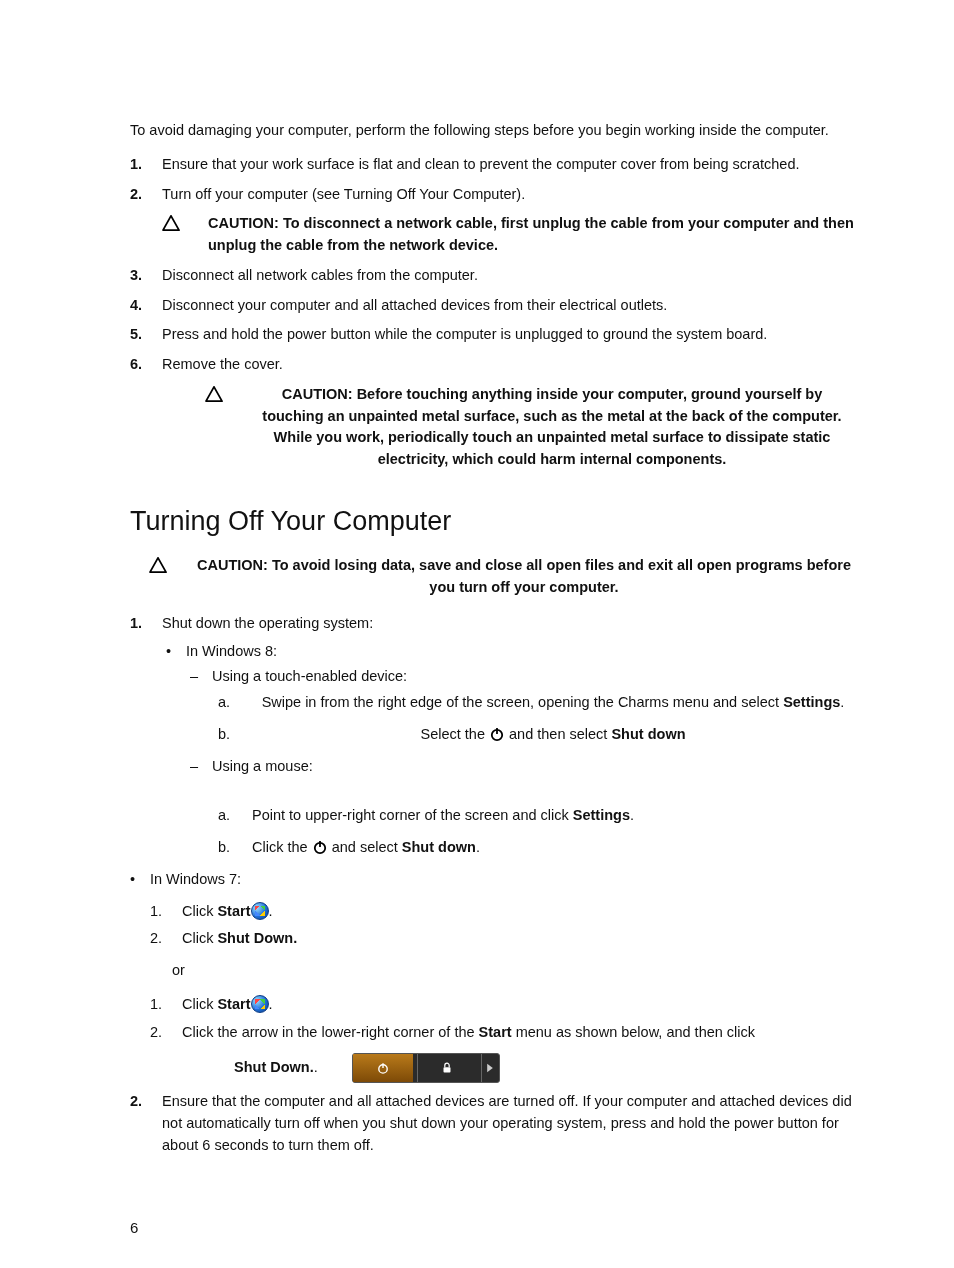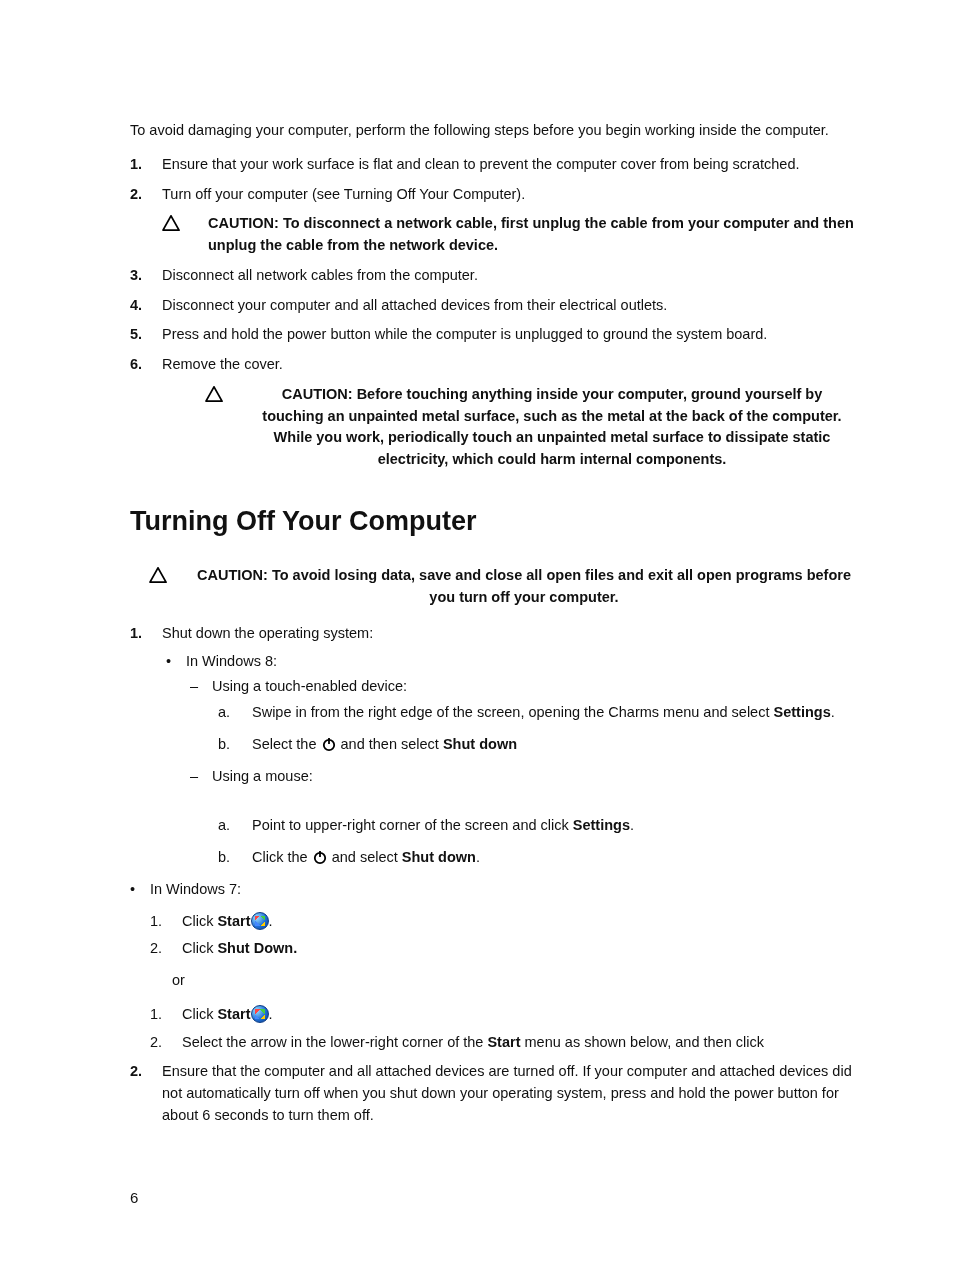--- a/index.html
+++ b/index.html
@@ -32,22 +32,22 @@
   ul.bullets > li::before { content: "•"; position:absolute; left:4px; }
   ul.dash { list-style: none; padding-left: 0; margin-top:4px;}
   ul.dash > li { position: relative; padding-left: 26px; margin-bottom: 8px;}
   ul.dash > li::before { content: "–"; position:absolute; left:4px; }
   .caution { display: flex; gap: 26px; margin: 8px 0 8px 0; }
   .caution .tri { flex: 0 0 20px; padding-top:2px;}
   .caution .txt { flex: 1; font-weight: bold; }
   .tri svg { width: 18px; height: 16px; }
   h1 {
     font-size: 27px;
-    font-weight: bold;
-    margin: 30px 0 24px 0;
+    font-weight: normal;
+    margin: 30px 0 14px 0;
   }
   .pagenum { margin-top: 60px; font-size: 15px;}
   .bold { font-weight: bold; }
   .power-glyph { display:inline-block; width:16px; height:16px; vertical-align:-3px;}
   .power-glyph svg { width:16px; height:16px; }
   .start-orb {
     display:inline-block; width:18px; height:18px; vertical-align:-4px;
     border-radius:50%;
     background: radial-gradient(circle at 30% 30%, #9de1ff 0%, #1e6fd6 55%, #0b3b85 100%);
     position:relative; border:1px solid #0b3b85;
@@ -125,21 +125,21 @@
 
 <ol class="main-list" style="margin-top:14px;">
   <li>
     <span>Shut down the operating system:</span>
     <ul class="bullets">
       <li>
         <span>In Windows 8:</span>
         <ul class="dash indent2">
           <li>
             <span>Using a touch-enabled device:</span>
-            <ol class="alpha" style="margin-left:6px;">
+            <ol class="alpha" style="margin-left:6px;text-align:center;">
               <li>
                 <span>Swipe in from the right edge of the screen, opening the Charms menu and select </span><span class="bold">Settings</span><span>.</span>
               </li>
               <li>
                 <span>Select the </span><span class="power-glyph"><svg viewBox="0 0 16 16">
                       <circle cx="8" cy="9" r="5.2" fill="none" stroke="#000" stroke-width="1.8"></circle>
                       <line x1="8" y1="2" x2="8" y2="8" stroke="#000" stroke-width="1.8"></line>
                     </svg></span><span> and then select </span><span class="bold">Shut down</span>
               </li>
             </ol>
@@ -169,21 +169,43 @@
           <li>
             <span>Click </span><span class="bold">Shut Down.</span>
           </li>
         </ol>
         <div class="or indent2">or</div>
         <ol class="sub-num indent2">
           <li>
             <span>Click </span><span class="bold">Start</span><span class="start-orb"></span><span>.</span>
           </li>
           <li>
-            <span>Select the arrow in the lower-right corner of the </span><span class="bold">Start</span><span> menu as shown below, and then click </span>
+            <span>Click the arrow in the lower-right corner of the </span><span class="bold">Start</span><span> menu as shown below, and then click </span>
+            <div style="margin:10px 0 6px 52px;">
+              <span class="bold">Shut Down.</span><span>.</span>
+              <span class="shutbar">
+                <span>
+                    <svg viewBox="0 0 16 16">
+                      <circle cx="8" cy="9" r="4.8" fill="none" stroke="#fff" stroke-width="1.6"></circle>
+                      <line x1="8" y1="2.5" x2="8" y2="8" stroke="#fff" stroke-width="1.6"></line>
+                    </svg>
+                  </span>
+                <span>
+                    <svg viewBox="0 0 16 16">
+                      <rect x="4" y="7" width="8" height="6" rx="1" fill="#fff"></rect>
+                      <path d="M5.5 7 V5 a2.5 2.5 0 0 1 5 0 V7" fill="none" stroke="#fff" stroke-width="1.4"></path>
+                    </svg>
+                  </span>
+                <span>
+                    <svg viewBox="0 0 10 10">
+                      <path d="M3 2 L7 5 L3 8 Z" fill="#ccc"></path>
+                    </svg>
+                  </span>
+              </span>
+            </div>
           </li>
         </ol>
       </li>
     </ul>
   </li>
   <li>Ensure that the computer and all attached devices are turned off. If your computer and attached devices did not automatically turn off when you shut down your operating system, press and hold the power button for about 6 seconds to turn them off.</li>
 </ol>
 
 <div class="pagenum">6</div>
 

